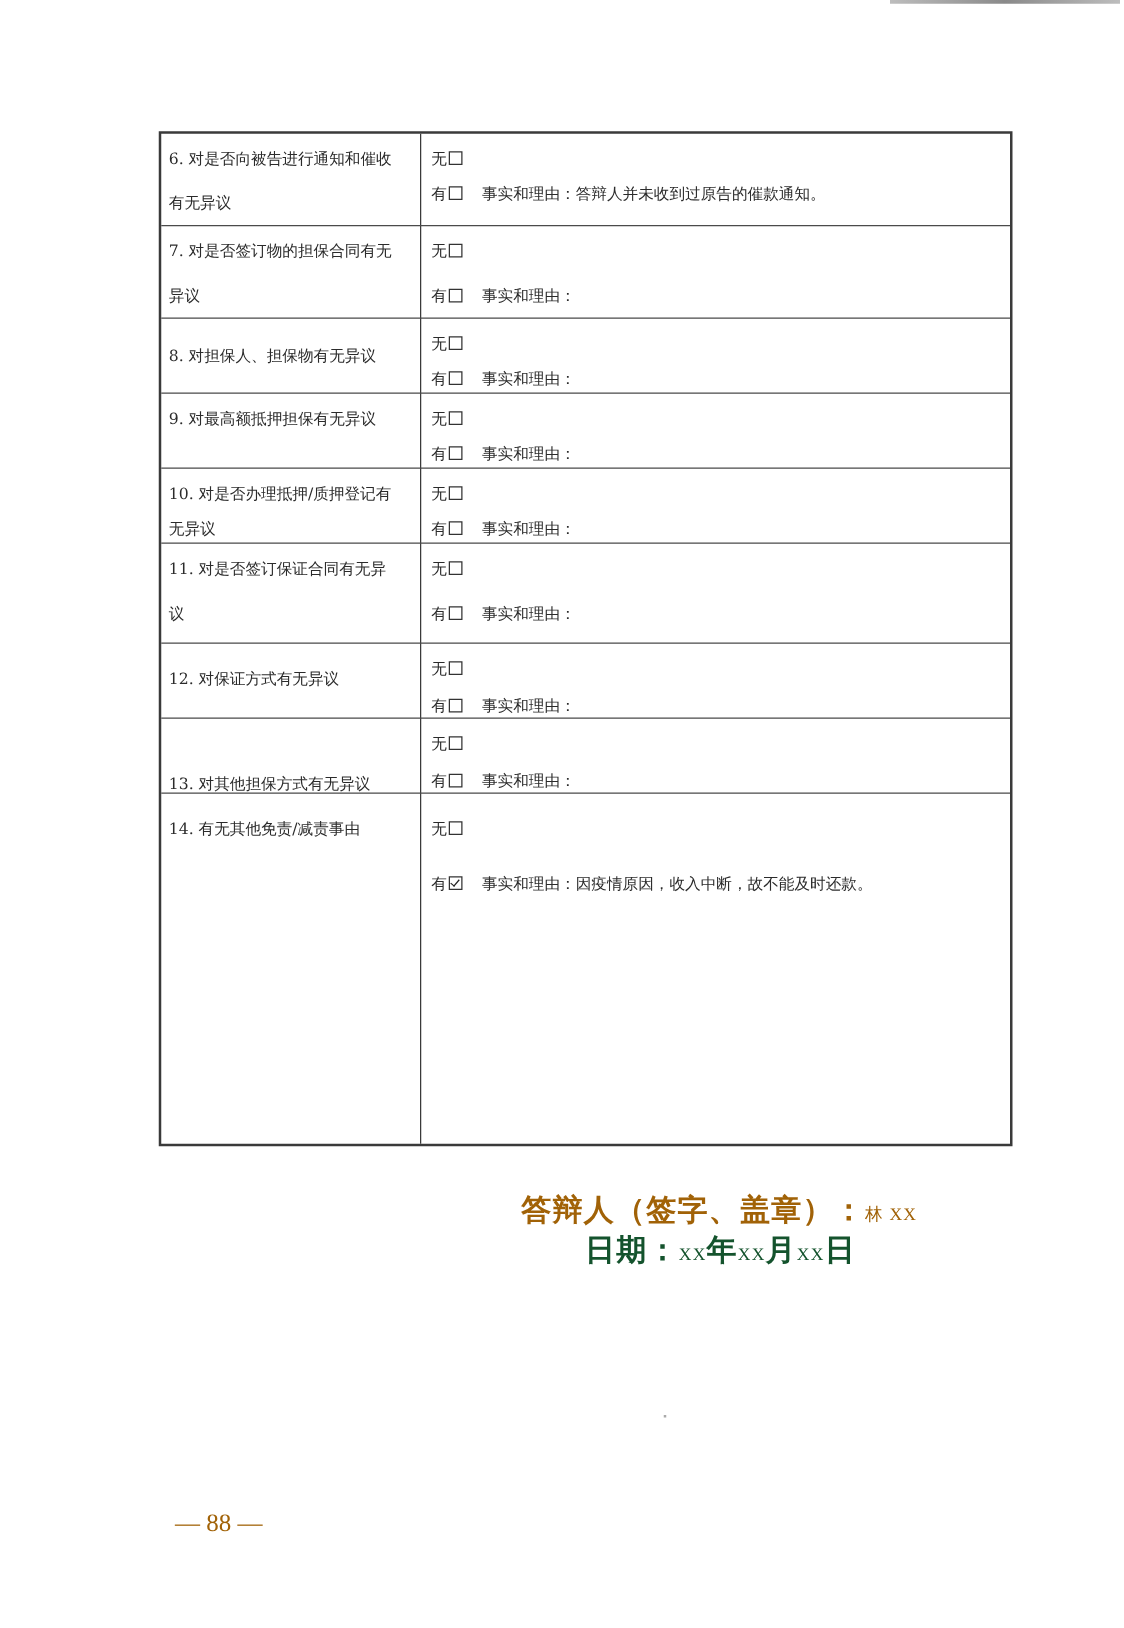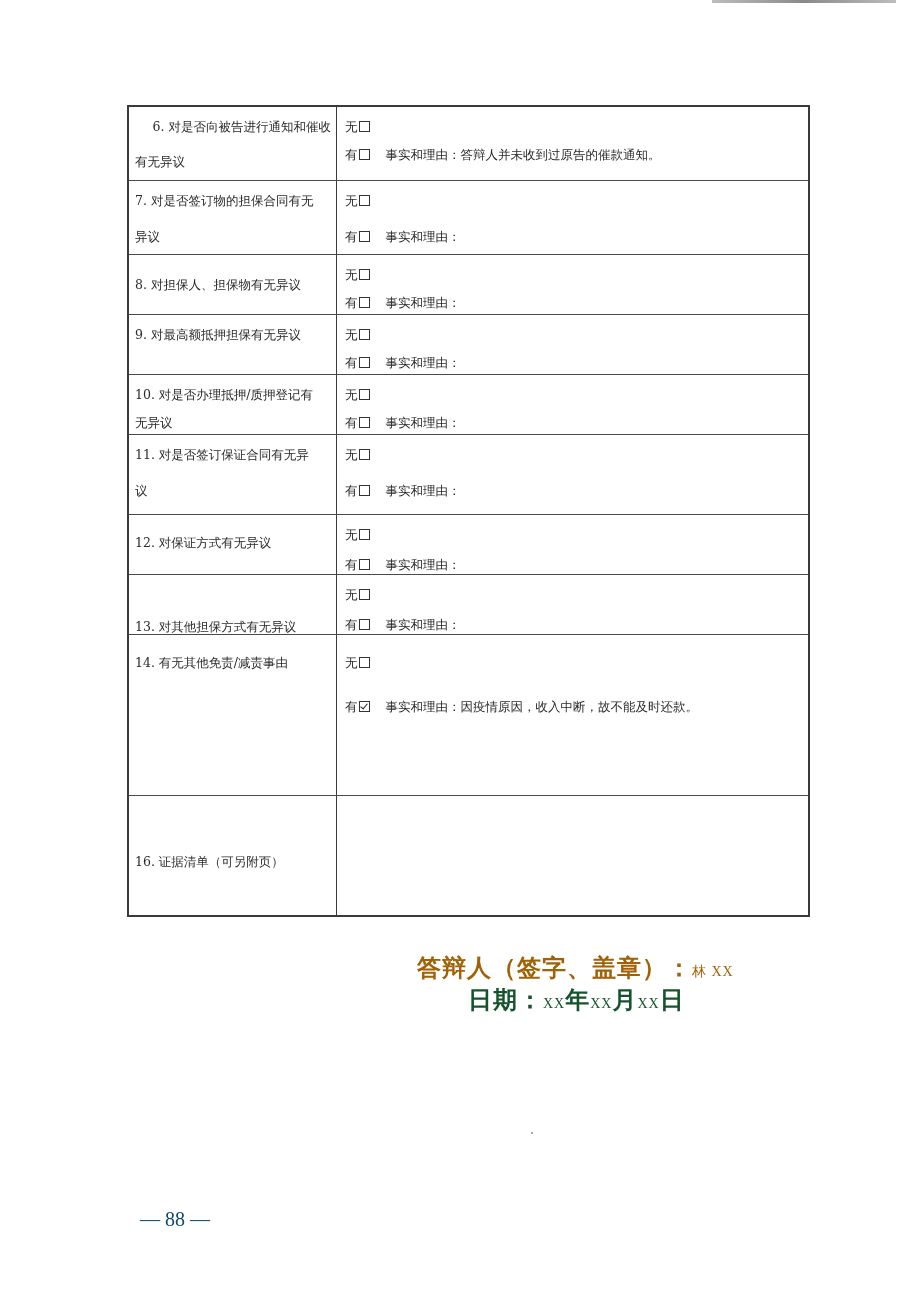--- a/index.html
+++ b/index.html
@@ -17,34 +17,34 @@
   .box { display:inline-block; width:9px; height:9px; border:1px solid #333; margin-left:1px;
          vertical-align:-1px; position:relative; }
   .box.checked::after { content:""; position:absolute; left:2px; top:0px; width:3px; height:6px;
          border-right:1.5px solid #222; border-bottom:1.5px solid #222; transform:rotate(40deg); }
   .reason { margin-left:16px; }
   .sig { position:absolute; left:417px; top:952px; font-size:24px; font-weight:bold; color:#a16207;
          font-family:"DejaVu Serif","Liberation Serif",serif; letter-spacing:1px; white-space:nowrap; }
   .sig2 { position:absolute; left:468px; top:984px; font-size:24px; font-weight:bold; color:#14532d;
           font-family:"DejaVu Serif","Liberation Serif",serif; letter-spacing:1px; white-space:nowrap; }
   .small { font-size:14px; font-weight:normal; font-family:"Liberation Serif",serif; }
-  .pageno { position:absolute; left:140px; top:1208px; font-size:20px; color:#0c4a6e;
+  .pageno { position:absolute; left:140px; top:1208px; font-size:20px; color:#a16207;
             font-family:"Liberation Serif",serif; }
   .dot { position:absolute; left:531px; top:1132px; width:2px; height:2px; background:#aaa; }
 </style>
 </head>
 <body>
 
 <div class="topbar"></div>
 
 <div class="tbl">
   <div class="divider"></div>
 
   <div class="row first" style="top:0;height:73px;">
-    <div class="q" style="top:12px;text-align:right;">6. 对是否向被告进行通知和催收</div>
+    <div class="q" style="top:12px;">6. 对是否向被告进行通知和催收</div>
     <div class="q" style="top:47px;">有无异议</div>
     <div class="opt" style="top:12px;"><span>无</span><span class="box"></span></div>
     <div class="opt" style="top:40px;"><span>有</span><span class="box"></span><span class="reason">事实和理由：</span><span>答辩人并未收到过原告的催款通知。</span></div>
   </div>
 
   <div class="row" style="top:73px;height:74px;">
     <div class="q" style="top:12px;">7. 对是否签订物的担保合同有无</div>
     <div class="q" style="top:48px;">异议</div>
     <div class="opt" style="top:12px;"><span>无</span><span class="box"></span></div>
     <div class="opt" style="top:48px;"><span>有</span><span class="box"></span><span class="reason">事实和理由：</span><span></span></div>
@@ -88,24 +88,20 @@
     <div class="opt" style="top:42px;"><span>有</span><span class="box"></span><span class="reason">事实和理由：</span><span></span></div>
   </div>
 
   <div class="row" style="top:527px;height:98px;">
     <div class="q" style="top:20px;">14. 有无其他免责/减责事由</div>
     <div class="opt" style="top:20px;"><span>无</span><span class="box"></span></div>
     <div class="opt" style="top:64px;"><span>有</span><span class="box checked"></span><span class="reason">事实和理由：</span><span>因疫情原因，收入中断，故不能及时还款。</span></div>
   </div>
 
 
-  <div class="row" style="top:688px;height:122px;">
-    <div class="q" style="top:58px;">16. 证据清单（可另附页）</div>
-    <div class="opt" style="top:10px;"></div>
-  </div>
 </div>
 
 <div class="sig">
   <span>答辩人（签字、盖章）：</span><span class="small">林 XX</span>
 </div>
 <div class="sig2">
   <span>日期：</span><span class="small">XX</span><span>年</span><span class="small">XX</span><span>月</span><span class="small">XX</span><span>日</span>
 </div>
 
 <div class="dot"></div>

